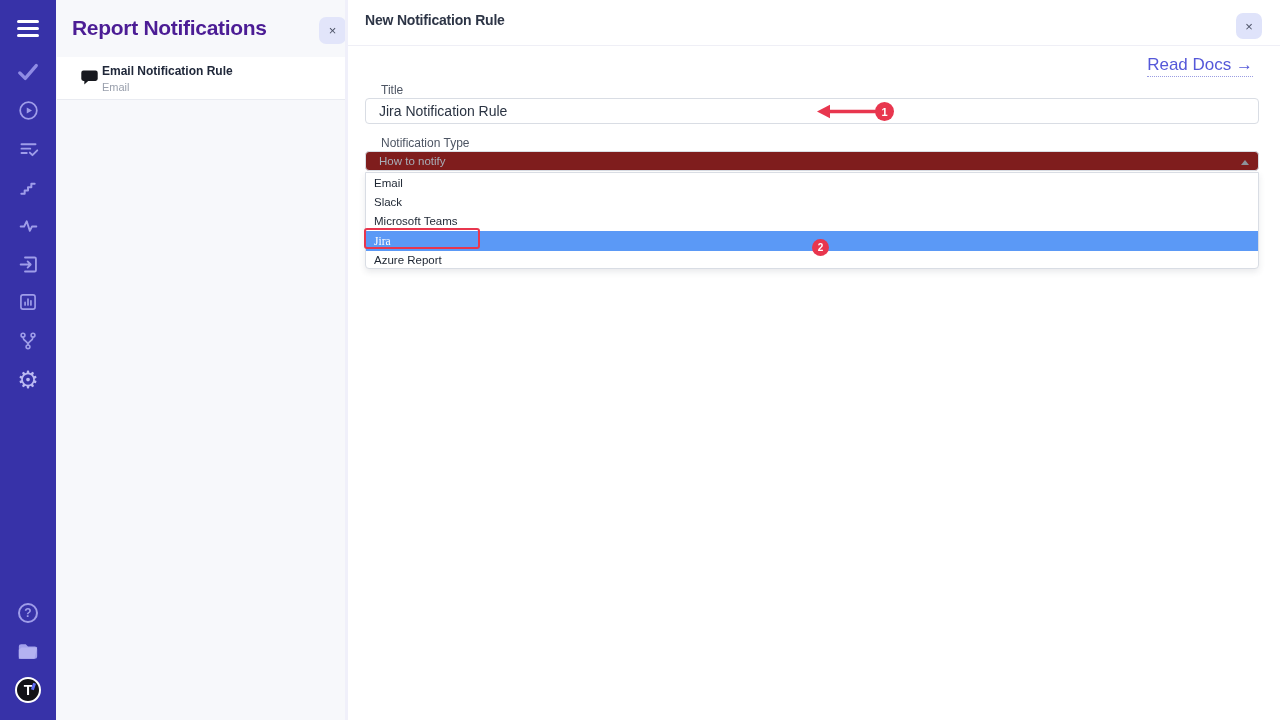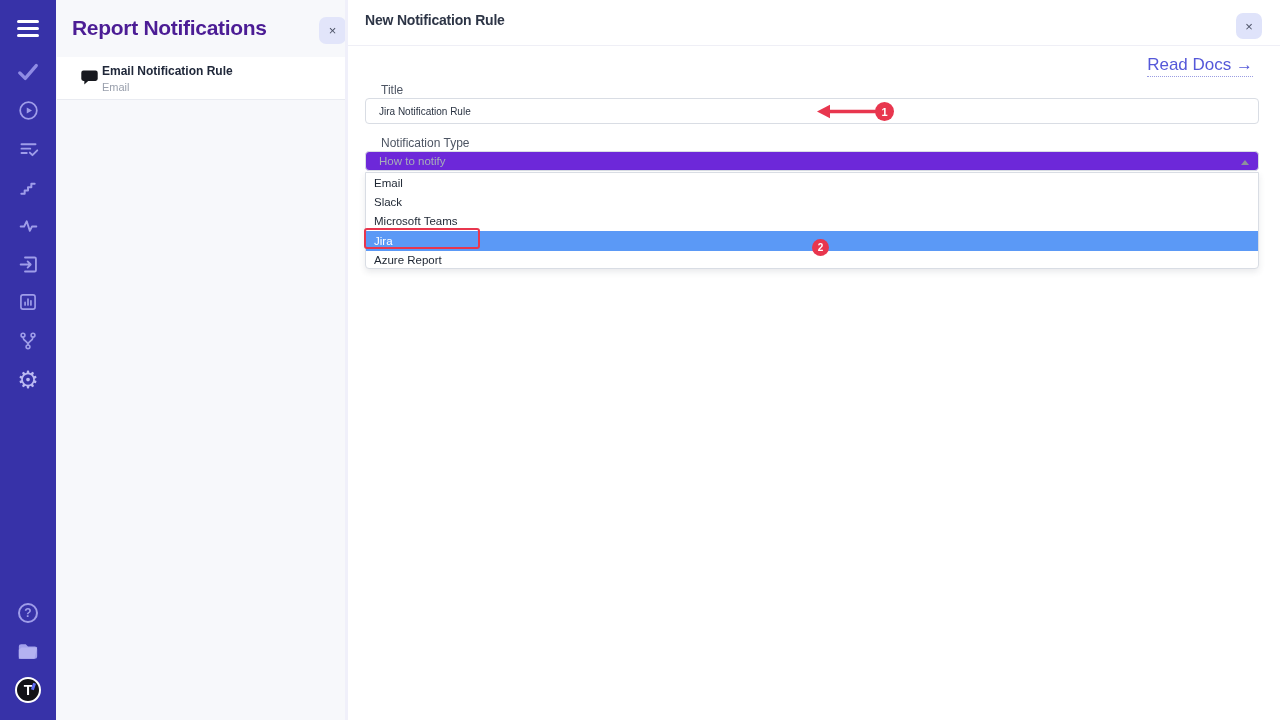--- a/index.html
+++ b/index.html
@@ -30,28 +30,28 @@
   .main { position:absolute; left:348px; top:0; width:932px; height:720px; background:#fff; }
   .main-header { position:absolute; left:0; top:0; width:932px; height:46px; border-bottom:1px solid #efeff6; }
   .main-title { position:absolute; left:17px; top:12px; font-size:14px; font-weight:bold; letter-spacing:-0.2px; color:#2d3546; }
   .main-close { position:absolute; left:888px; top:13px; width:26px; height:26px; background:#dfe3fa; border-radius:7px; border:none; color:#4c5266; font-size:13px; display:flex; align-items:center; justify-content:center; cursor:pointer; }
   .read-docs { position:absolute; right:27px; top:55px; font-size:17px; color:#5558d9; border-bottom:1px dotted #9a9ce2; padding-bottom:1px; cursor:pointer; text-decoration:none; }
 
   .field-label { position:absolute; left:17px; font-size:12px; color:#4d5563;margin-left:16px; }
   .lbl-title { top:83px; }
   .lbl-type { top:136px; }
 
-  .title-input { position:absolute; left:17px; top:98px; width:894px; height:26px; border:1px solid #d9dde4; border-radius:4px; background:#fff; padding:0 0 0 13px; font-family:"Liberation Sans", sans-serif; font-size:10px; color:#2a3342; outline:none; }
+  .title-input { position:absolute; left:17px; top:98px; width:894px; height:26px; border:1px solid #d9dde4; border-radius:4px; background:#fff; padding:0 0 0 13px; font-family:"Liberation Sans", sans-serif; font-size:14px; color:#2a3342; outline:none; }
 
-  .select-box { position:absolute; left:17px; top:151px; width:894px; height:20px; border:1px solid #d9dde4; border-radius:4px; background:#6d28d9; display:flex; align-items:center; padding-left:13px; font-size:11.5px; color:#a7aeb8; cursor:pointer; }
+  .select-box { position:absolute; left:17px; top:151px; width:894px; height:20px; border:1px solid #d9dde4; border-radius:4px; background:#7f1d1d; display:flex; align-items:center; padding-left:13px; font-size:11.5px; color:#a7aeb8; cursor:pointer; }
   .select-caret { position:absolute; right:9px; top:8px; width:0; height:0; border-left:4px solid transparent; border-right:4px solid transparent; border-bottom:5px solid #8d929b; }
 
   .dropdown { position:absolute; left:17px; top:172px; width:894px; height:97px; background:#fff; border:1px solid #d9dde4; border-radius:0 0 4px 4px; box-shadow:0 3px 6px rgba(40,50,70,0.10); }
   .opt { height:19.4px; display:flex; align-items:center; padding-left:8px; font-size:11.5px; color:#1d2532; cursor:pointer; }
-  .opt.highlight { background:#5b99f6; color:#fff; }
+  .opt.highlight { background:#5b99f6; color:#fff;font-family:Liberation Serif, serif; }
 
   
   .annot-arrow { position:absolute; left:466px; top:101px; pointer-events:none; }
   .badge { position:absolute; background:#e8364e; border-radius:50%; color:#fff; font-weight:bold; display:flex; align-items:center; justify-content:center; pointer-events:none; }
   .badge1 { left:527px; top:102px; width:19px; height:19px; font-size:11px; }
   .badge2 { left:464px; top:239px; width:17px; height:17px; font-size:10px; z-index:6; }
   .annot-box { position:absolute; left:16px; top:228px; width:116px; height:21px; border:2.5px solid #e8364e; border-radius:3px; z-index:5; pointer-events:none; }
 </style>
 </head>
 <body>

